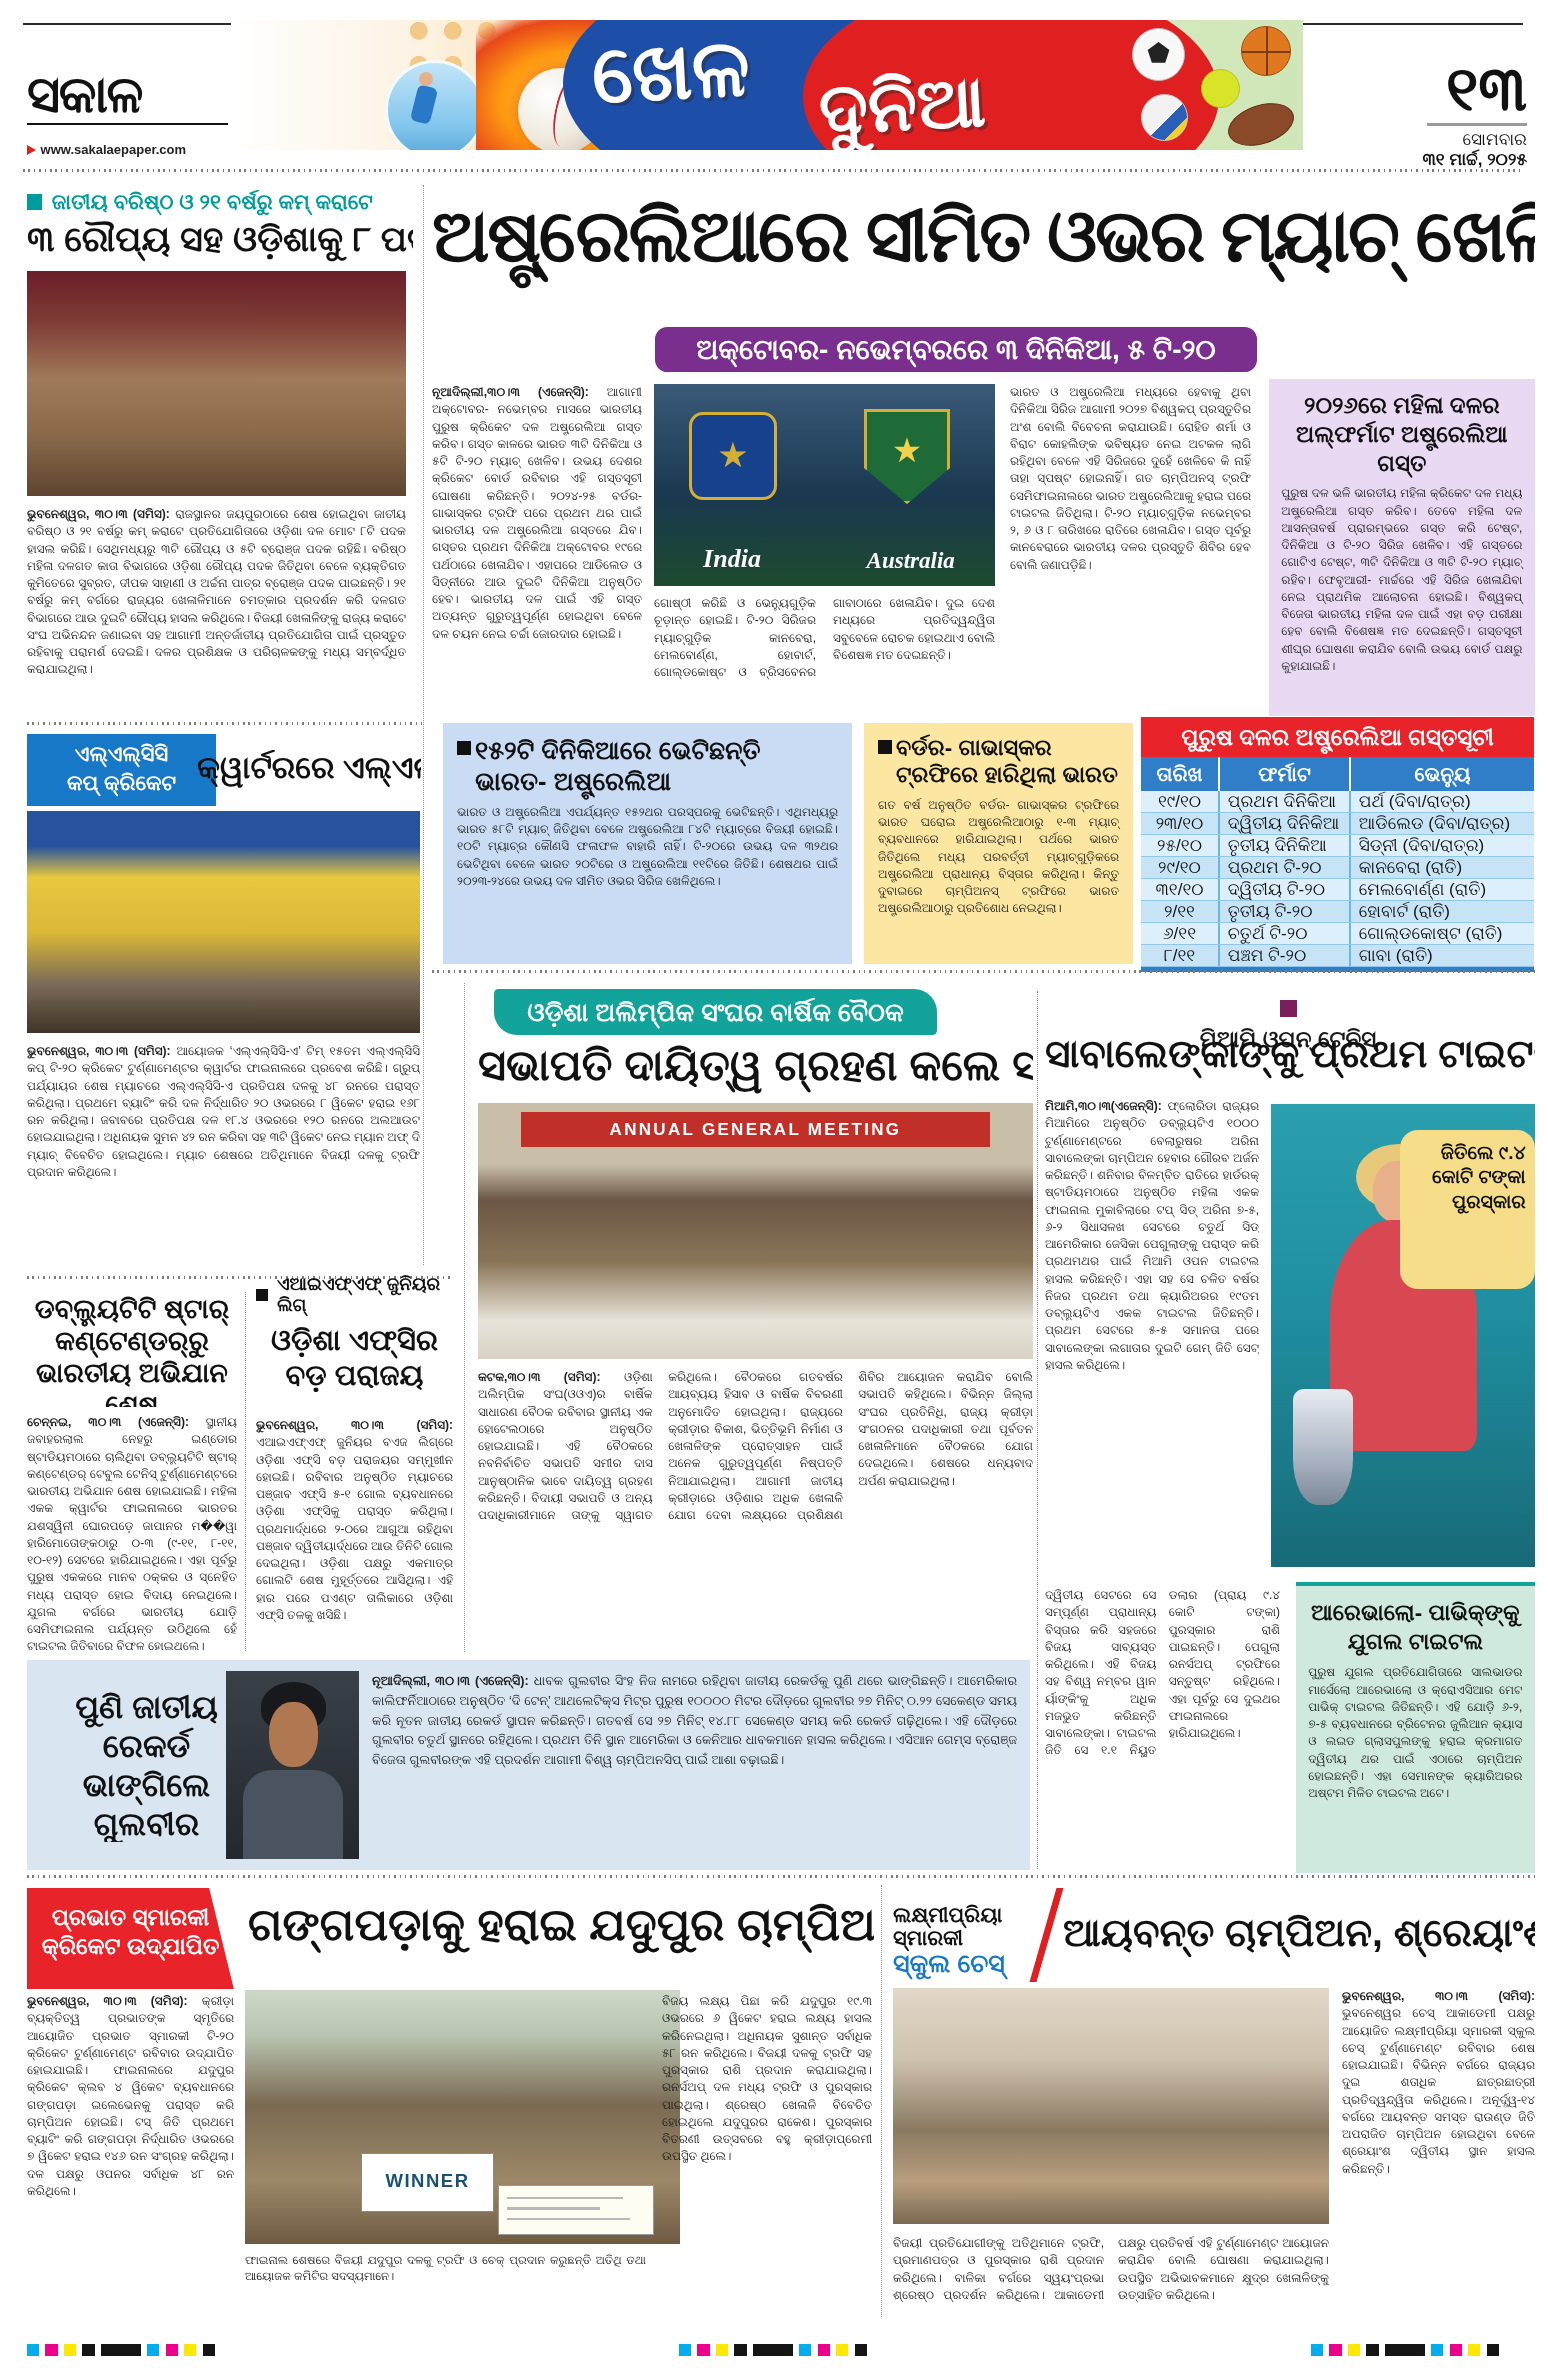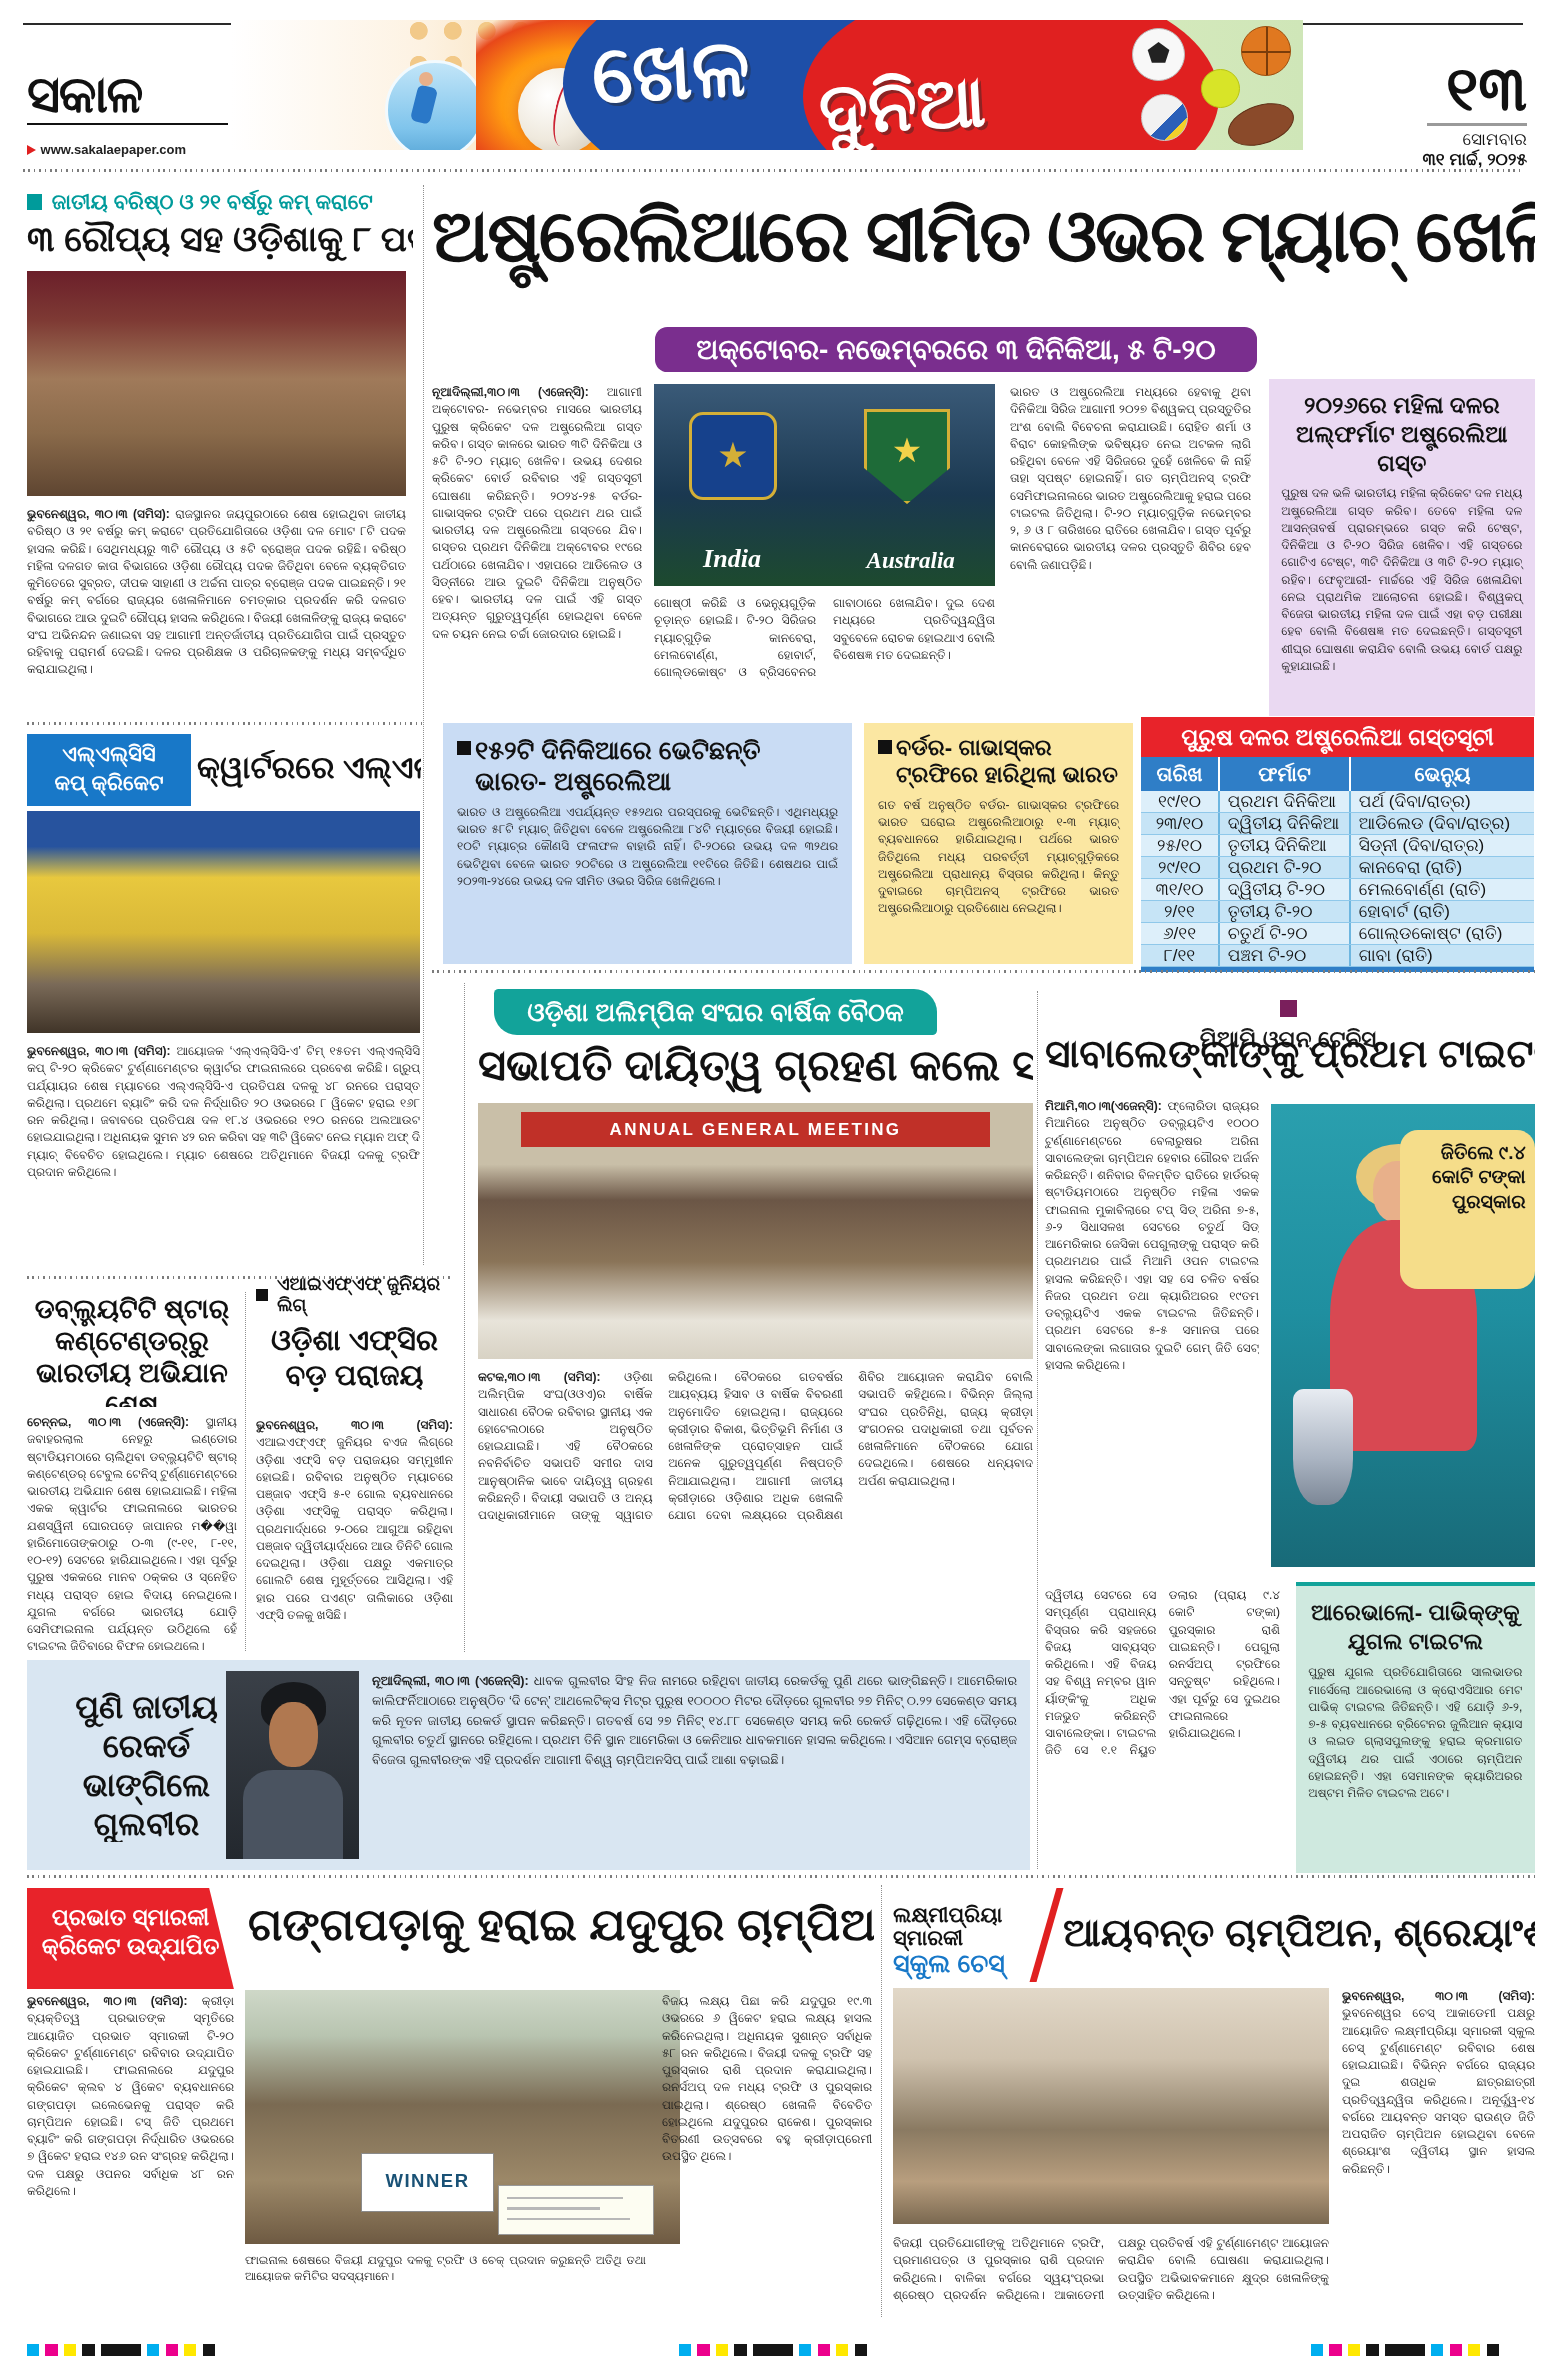--- a/index.html
+++ b/index.html
@@ -268,21 +268,21 @@
         <div class="sch-row">
           <div>୮/୧୧</div>
           <div>ପଞ୍ଚମ ଟି-୨୦</div>
           <div>ଗାବା (ରାତି)</div>
         </div>
       </div>
     <div class="sch-bottom"></div>
   </div>
 
   <div class="hrule" style="left:27px;top:722px;width:395px;"></div>
-  <div class="abs ovh llcc-box" style="left:27px;top:734px;width:164px;height:66px;">
+  <div class="abs ovh llcc-box" style="left:27px;top:734px;width:189px;height:66px;">
     <div>ଏଲ୍ଏଲ୍ସିସି</div>
     <div>କପ୍ କ୍ରିକେଟ</div>
   </div>
   <div class="abs ovh llcc-headline" style="left:197px;top:750px;width:224px;height:40px;">କ୍ୱାର୍ଟରରେ ଏଲ୍ଏଲ୍ସିସି ‘ଏ’</div>
   <div class="abs photo" style="left:27px;top:811px;width:393px;height:222px;background:linear-gradient(180deg,#27539e 0%,#27539e 16%,#e8c83e 30%,#d9b838 55%,#7a6a58 78%,#403428 100%);"></div>
   <div class="abs ovh body-txt jt" style="left:27px;top:1043px;width:393px;height:222px;">
     <span class="dl">ଭୁବନେଶ୍ୱର, ୩୦।୩ (ସମିସ):</span>
     <span>ଆୟୋଜକ ‘ଏଲ୍ଏଲ୍ସିସି-ଏ’ ଟିମ୍ ୧୫ତମ ଏଲ୍ଏଲ୍ସିସି କପ୍ ଟି-୨୦ କ୍ରିକେଟ ଟୁର୍ଣ୍ଣାମେଣ୍ଟର କ୍ୱାର୍ଟର ଫାଇନାଲରେ ପ୍ରବେଶ କରିଛି। ଗ୍ରୁପ୍ ପର୍ଯ୍ୟାୟର ଶେଷ ମ୍ୟାଚରେ ଏଲ୍ଏଲ୍ସିସି-ଏ ପ୍ରତିପକ୍ଷ ଦଳକୁ ୪୮ ରନରେ ପରାସ୍ତ କରିଥିଲା। ପ୍ରଥମେ ବ୍ୟାଟିଂ କରି ଦଳ ନିର୍ଦ୍ଧାରିତ ୨୦ ଓଭରରେ ୮ ୱିକେଟ ହରାଇ ୧୬୮ ରନ କରିଥିଲା। ଜବାବରେ ପ୍ରତିପକ୍ଷ ଦଳ ୧୮.୪ ଓଭରରେ ୧୨୦ ରନରେ ଅଲଆଉଟ ହୋଇଯାଇଥିଲା। ଅଧିନାୟକ ସୁମନ ୪୨ ରନ କରିବା ସହ ୩ଟି ୱିକେଟ ନେଇ ମ୍ୟାନ ଅଫ୍ ଦି ମ୍ୟାଚ୍ ବିବେଚିତ ହୋଇଥିଲେ। ମ୍ୟାଚ ଶେଷରେ ଅତିଥିମାନେ ବିଜୟୀ ଦଳକୁ ଟ୍ରଫି ପ୍ରଦାନ କରିଥିଲେ।</span>
   </div>
 

